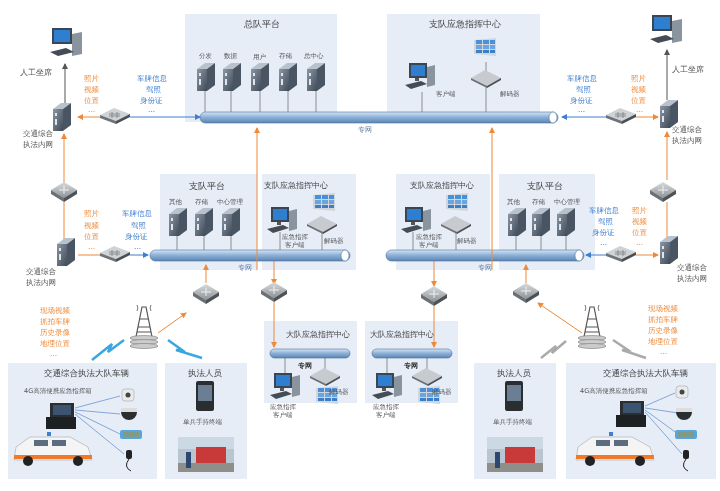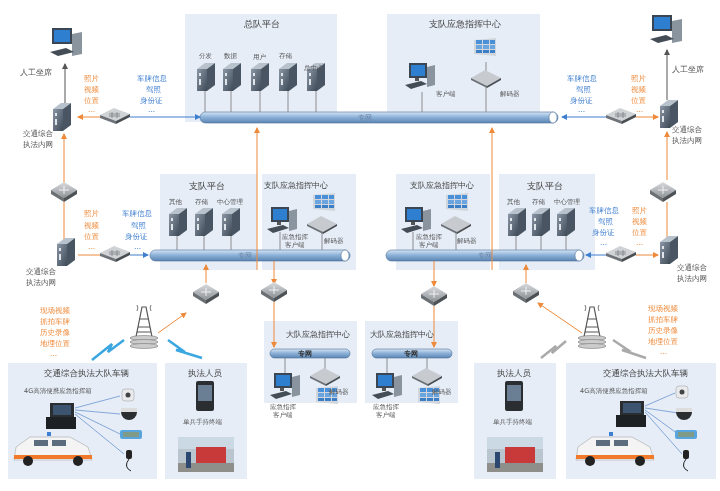--- a/index.html
+++ b/index.html
@@ -5,21 +5,21 @@
   html,body{margin:0;padding:0;background:#ffffff;}
   body{width:720px;height:491px;position:relative;overflow:hidden;font-family:"DejaVu Sans","Liberation Sans",sans-serif;}
   .box{position:absolute;background:#e6edf7;}
   .title{position:absolute;font-size:9px;color:#444;white-space:nowrap;}
   .lbl{position:absolute;font-size:6.5px;color:#555;white-space:nowrap;text-align:center;line-height:9px;}
   .orange{color:#ee8a3a;}
   .blue{color:#3f7fcf;}
   .txt{position:absolute;font-size:7.5px;line-height:12px;white-space:nowrap;text-align:center;}
   .gray{color:#555;}
   .ovl{position:absolute;left:0;top:0;}
-  .pipe-label{position:absolute;font-size:7px;color:#6a86a8;white-space:nowrap;}
+  .pipe-label{position:absolute;font-size:7px;color:#6a86a8;white-space:nowrap;margin-top:12px;}
 </style>
 </head>
 <body>
 
 <div class="box" style="left:185px;top:14px;width:152px;height:108px;"></div>
 <div class="box" style="left:387px;top:14px;width:153px;height:108px;"></div>
 <div class="box" style="left:160px;top:174px;width:97px;height:96px;"></div>
 <div class="box" style="left:262px;top:174px;width:94px;height:96px;"></div>
 <div class="box" style="left:396px;top:174px;width:94px;height:96px;"></div>
 <div class="box" style="left:499px;top:174px;width:96px;height:96px;"></div>
@@ -345,21 +345,21 @@
       <circle cx="640" cy="461" r="5" fill="#222"></circle>
     <rect x="609" y="432" width="4" height="4" fill="#3f7fcf"></rect>
   </g>
 </svg>
 
 <div class="title" style="left:244px;top:18px;">总队平台</div>
 <div class="lbl" style="left:199px;top:52px;">分发</div>
 <div class="lbl" style="left:224px;top:52px;">数据</div>
 <div class="lbl" style="left:253px;top:52px;font-family:Liberation Serif, serif;">用户</div>
 <div class="lbl" style="left:279px;top:52px;">存储</div>
-<div class="lbl" style="left:304px;top:64px;">总中心</div>
+<div class="lbl" style="left:304px;top:52px;">总中心</div>
 <div class="pipe-label" style="left:358px;top:113px;">专网</div>
 
 <div class="title" style="left:429px;top:18px;">支队应急指挥中心</div>
 <div class="lbl" style="left:436px;top:90px;">客户端</div>
 <div class="lbl" style="left:500px;top:90px;">解码器</div>
 
 <div class="txt gray" style="left:20px;top:67px;font-size:8px;">人工坐席</div>
 <div class="txt orange" style="left:84px;top:73px;">照片</div>
 <div class="txt orange" style="left:84px;top:84px;">视频</div>
 <div class="txt orange" style="left:84px;top:95px;">位置</div>

